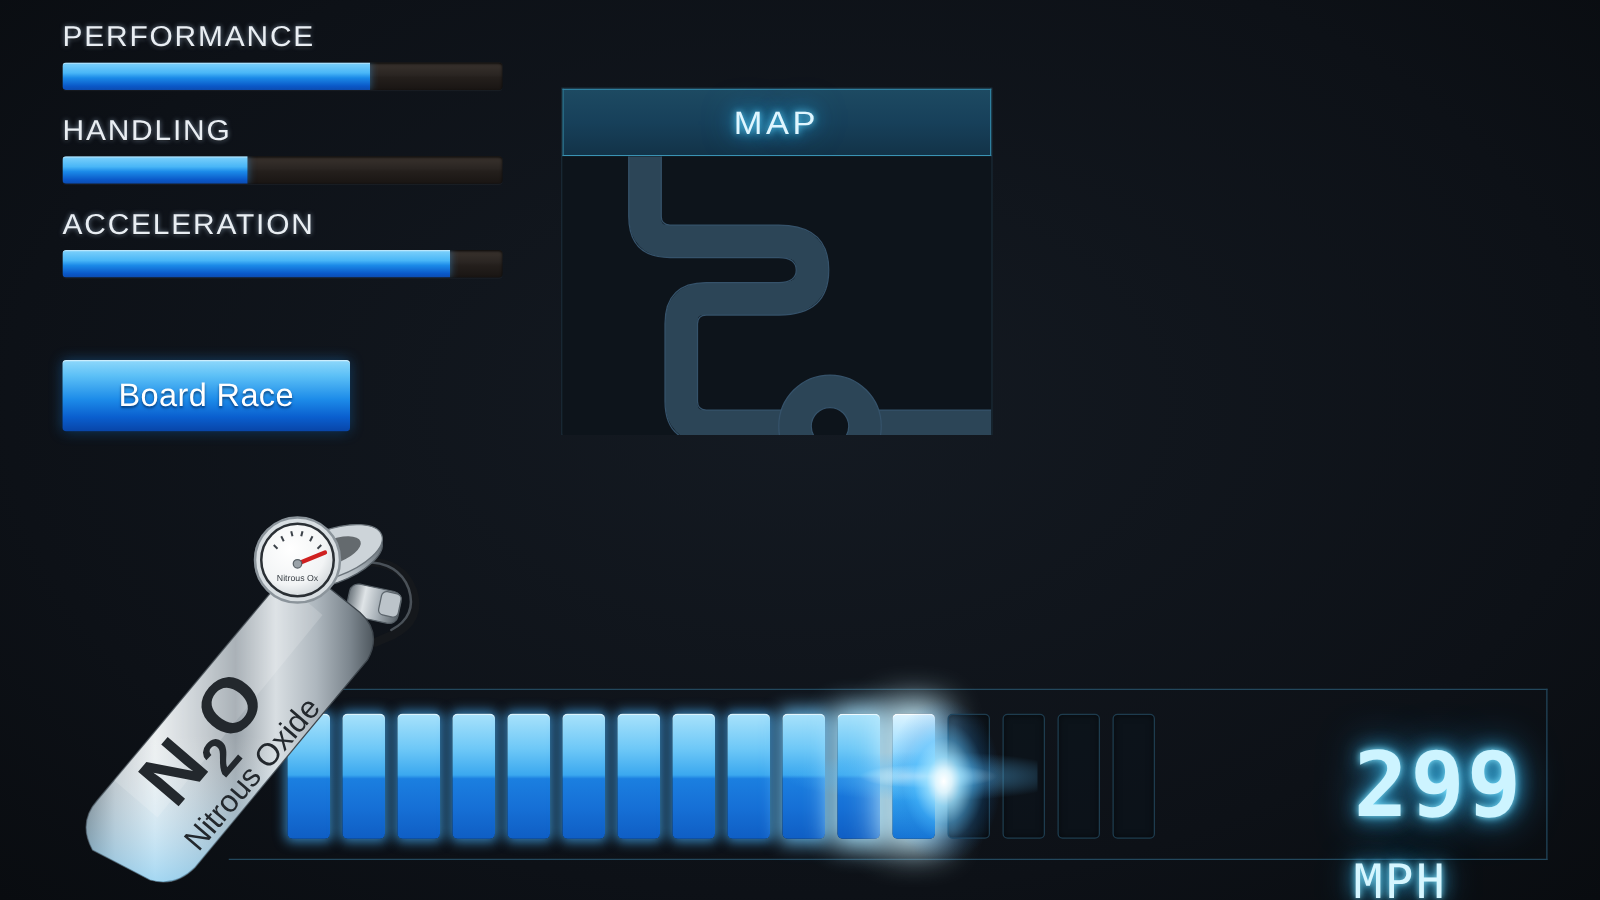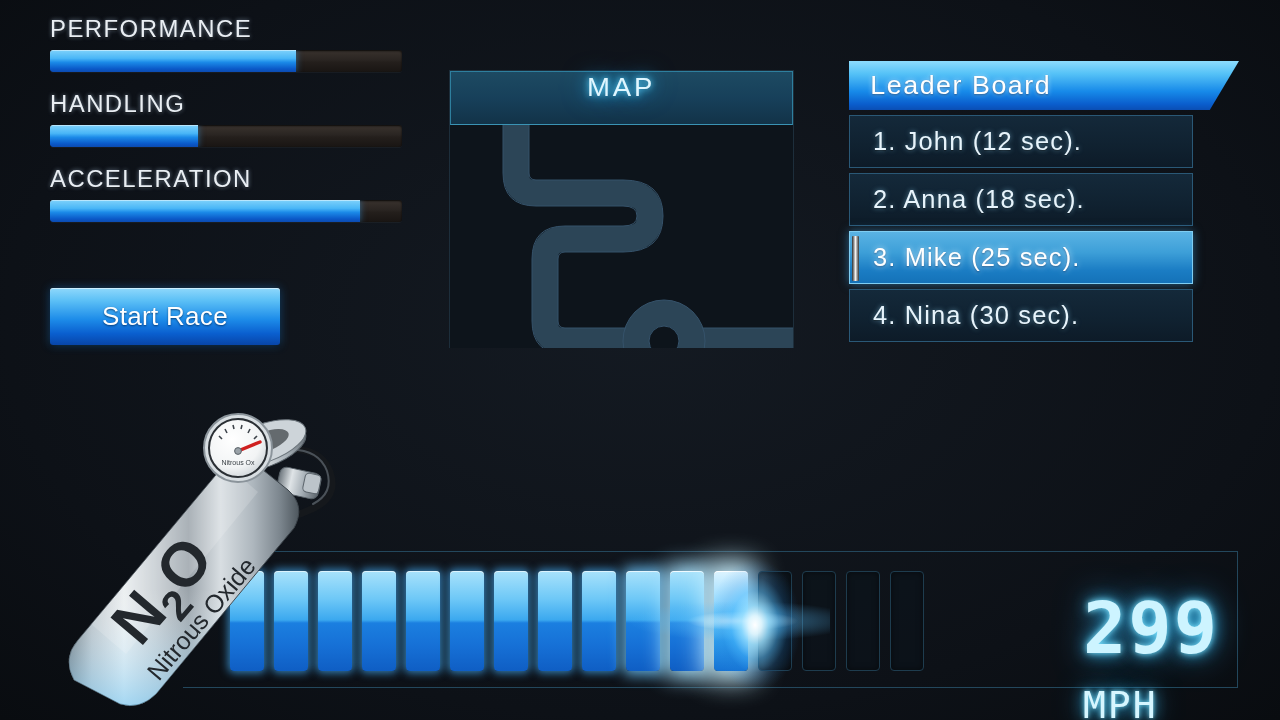--- a/index.html
+++ b/index.html
@@ -50,21 +50,21 @@
 
   
   #map-panel {
     position:absolute; left:449px; top:70px; width:345px; height:278px;
     background:#0f161d; border:1px solid #1d2e3b;
   }
   #map-header {
     height:54px; width:100%;
     background:linear-gradient(180deg,#1d4a62 0%,#17405a 50%,#123348 100%);
     border:1px solid #2e7f9e; border-bottom:1px solid #3a93b4;
-    display:flex; align-items:flex-start; justify-content:center;
+    display:flex; align-items:center; justify-content:center;
   }
   #map-title {
     font-size:26px; letter-spacing:2.6px; color:#dff6ff; font-weight:400;
     text-shadow:0 0 6px #5fd8ff, 0 0 14px #2ba9e8, 0 0 26px rgba(43,169,232,.7);
     transform:scaleX(1.06);
   }
   #map-body { position:relative; width:100%; height:223px; overflow:hidden; background:#0d141b; }
   #map-body svg { display:block; }
 
   
@@ -190,21 +190,21 @@
     </div>
 
     <div class="stat">
       <div class="stat-label">ACCELERATION</div>
       <div class="stat-track">
         <div class="stat-fill" id="fill2" style="width: 88%;"></div>
       </div>
     </div>
   </div>
 
-  <button id="start-race">Start Race</button>
+  <button id="start-race">Board Race</button>
 
   <div id="map-panel">
     <div id="map-header">
       <span id="map-title">MAP</span>
     </div>
     <div id="map-body">
       <svg width="343" height="223" viewBox="0 0 343 223">
         <g fill="none" stroke="#2c4557" stroke-width="26" stroke-linecap="butt" stroke-linejoin="round">
           <path d="M 66 -10 L 66 48 Q 66 68 86 68 L 173 68 Q 200 68 200 91 Q 200 114 173 114 L 115 114 Q 95 114 95 134 L 95 196 Q 95 216 115 216 L 206 216"></path>
           <path d="M 222 216 L 353 216"></path>
@@ -214,40 +214,20 @@
           <path d="M 79 -10 L 79 48 Q 79 55 86 55 L 173 55 Q 213 55 213 91 Q 213 127 173 127 L 115 127 Q 108 127 108 134 L 108 196 Q 108 203 115 203 L 206 203"></path>
           <path d="M 222 203 L 353 203"></path>
           <path d="M 222 229 L 353 229"></path>
         </g>
         <circle cx="214" cy="216" r="41" fill="#2c4557" stroke="#35526a" stroke-width="1"></circle>
         <circle cx="214" cy="216" r="15" fill="#0d141b" stroke="#35526a" stroke-width="1"></circle>
       </svg>
     </div>
   </div>
 
-  <div id="leaderboard">
-    <div id="lb-header">
-      <span id="lb-title">Leader Board</span>
-    </div>
-    <div id="lb-rows">
-        <div class="lb-row">
-          <span class="lb-text">1. John (12 sec).</span>
-        </div>
-        <div class="lb-row">
-          <span class="lb-text">2. Anna (18 sec).</span>
-        </div>
-        <div class="lb-row selected">
-          <div class="lb-marker"></div>
-          <span class="lb-text">3. Mike (25 sec).</span>
-        </div>
-        <div class="lb-row">
-          <span class="lb-text">4. Nina (30 sec).</span>
-        </div>
-      </div>
-  </div>
 
   <div id="nitro-panel">
     <div id="segments">
         <div class="seg on"></div>
         <div class="seg on"></div>
         <div class="seg on"></div>
         <div class="seg on"></div>
         <div class="seg on"></div>
         <div class="seg on"></div>
         <div class="seg on"></div>

